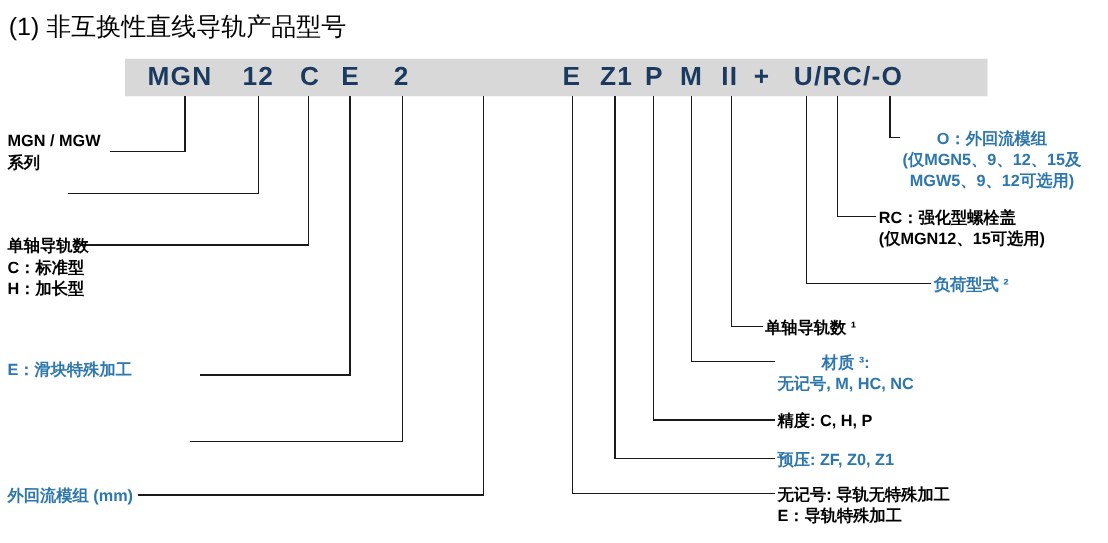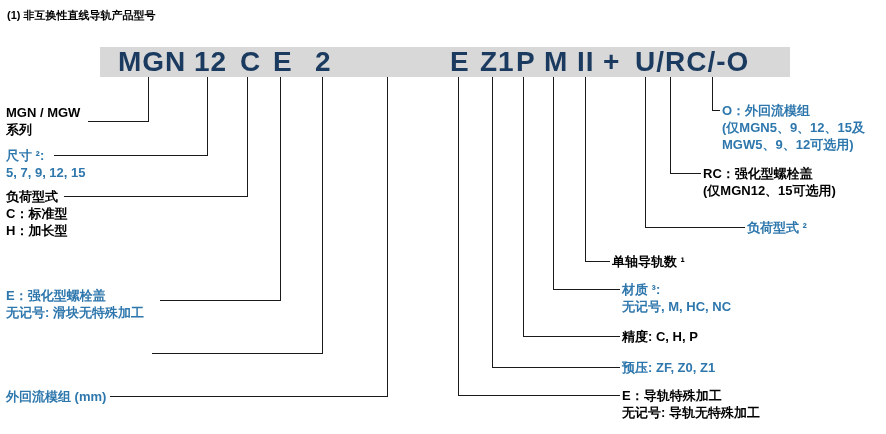--- a/index.html
+++ b/index.html
@@ -1,26 +1,26 @@
 <!DOCTYPE html>
 <html style="--accent-blue: #2e77ad; --model-text: #1b3a5f; --bar-background: #d8d8d8;"><head>
 <meta charset="utf-8">
 <style>
   * { margin:0; padding:0; box-sizing:border-box; }
   html,body { background:#fff; }
   body { font-family:"Liberation Sans","DejaVu Sans",sans-serif; }
   .stage { position:relative; width:886px; height:434px; background:#fff; overflow:hidden; }
-  .title { position:absolute; left:7px; top:8px; font-size:11px; font-weight:bold; color:#000; white-space:nowrap; }
+  .title { position:absolute; left:7px; top:8px; font-size:20px; font-weight:normal; color:#000; white-space:nowrap; }
   .model-bar { position:absolute; left:100px; top:47px; width:690px; height:30px; background:var(--bar-background,#d8d8d8); }
-  .seg { position:absolute; top:0; height:40px; line-height:30px; font-size:28px; font-weight:bold;
+  .seg { position:absolute; top:0; height:40px; line-height:30px; font-size:21px; font-weight:bold;
          color:var(--model-text,#1b3a5f); letter-spacing:1px; white-space:nowrap; }
   .leaders { position:absolute; left:0; top:0; }
   .leaders polyline { fill:none; stroke:#1a1a1a; stroke-width:1; shape-rendering:crispEdges; }
   .lbl { position:absolute; font-size:13px; line-height:17px; color:#000; white-space:nowrap;font-weight:bold; }
-  .lbl.blue { color:var(--accent-blue,#2e77ad); }
+  .lbl.blue { color:var(--accent-blue,#2e77ad);text-align:center; }
 </style>
 </head>
 <body>
 
 <div class="stage">
 
   <div class="title">(1) 非互换性直线导轨产品型号</div>
 
   <div class="model-bar">
     <span class="seg" style="left:18px">MGN</span>
@@ -52,34 +52,29 @@
     <polyline points="523,77 523,336 620,336"></polyline>
     <polyline points="492,77 492,367 620,367"></polyline>
     <polyline points="458,77 458,395 620,395"></polyline>
   </svg>
 
   <div class="lbl" style="left:6px;top:104px">
     <div>MGN / MGW</div>
     <div>系列</div>
   </div>
 
-  <div class="lbl blue" style="left:6px;top:147px">
-    <div>尺寸 ²:</div>
-    <div>5, 7, 9, 12, 15</div>
-  </div>
 
   <div class="lbl" style="left:6px;top:188px">
-    <div>负荷型式</div>
+    <div>单轴导轨数</div>
     <div>C：标准型</div>
     <div>H：加长型</div>
   </div>
 
   <div class="lbl blue" style="left:6px;top:287px">
-    <div>E：强化型螺栓盖</div>
-    <div>无记号: 滑块无特殊加工</div>
+    <div>E：滑块特殊加工</div>
   </div>
 
 
   <div class="lbl blue" style="left:6px;top:388px">
     <div>外回流模组 (mm)</div>
   </div>
 
   <div class="lbl blue" style="left:722px;top:102px">
     <div>O：外回流模组</div>
     <div>(仅MGN5、9、12、15及</div>
@@ -106,17 +101,17 @@
 
   <div class="lbl" style="left:622px;top:328px">
     <div>精度: C, H, P</div>
   </div>
 
   <div class="lbl blue" style="left:622px;top:359px">
     <div>预压: ZF, Z0, Z1</div>
   </div>
 
   <div class="lbl" style="left:622px;top:387px">
+    <div>无记号: 导轨无特殊加工</div>
     <div>E：导轨特殊加工</div>
-    <div>无记号: 导轨无特殊加工</div>
   </div>
 
 </div>
 
 </body></html>

